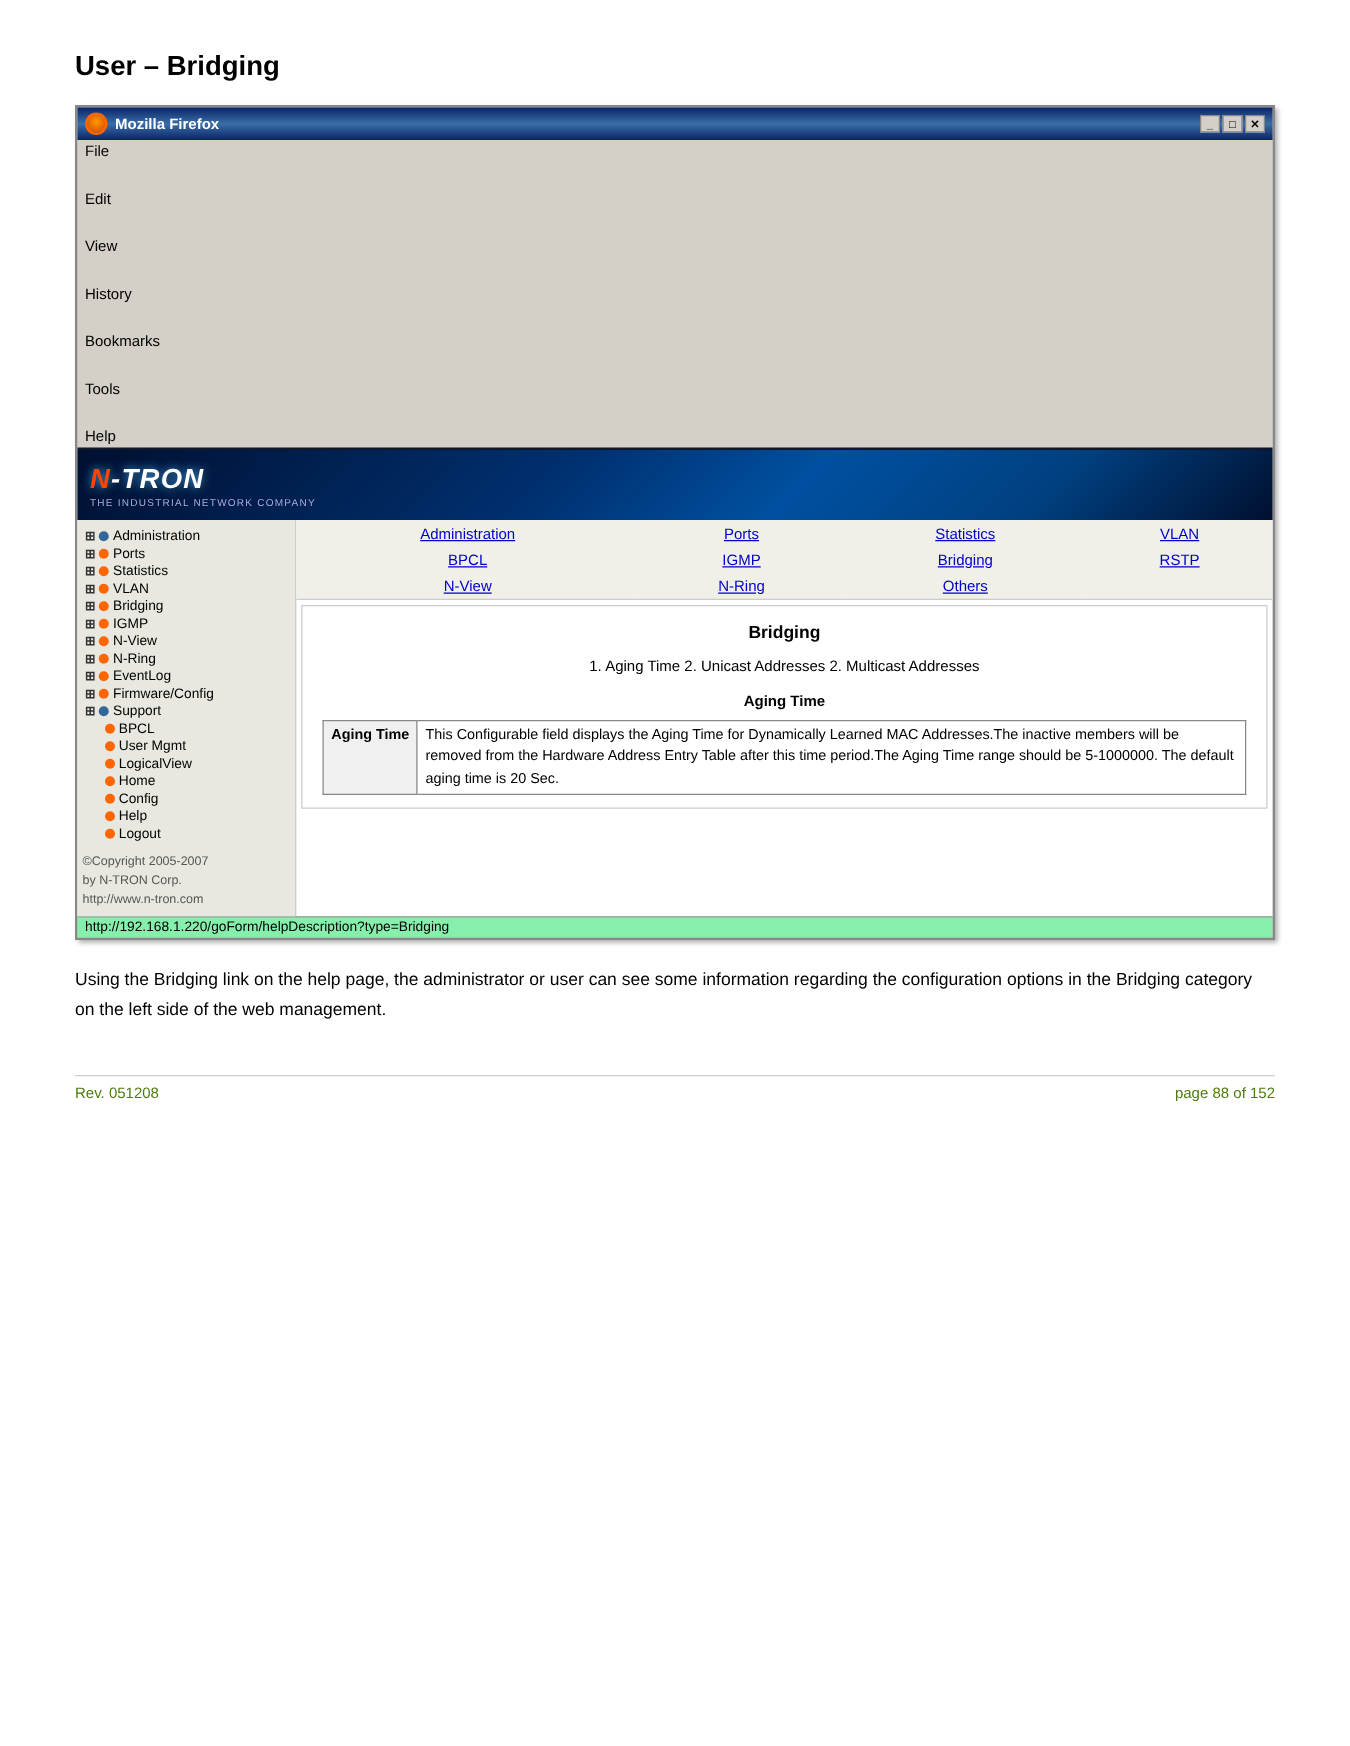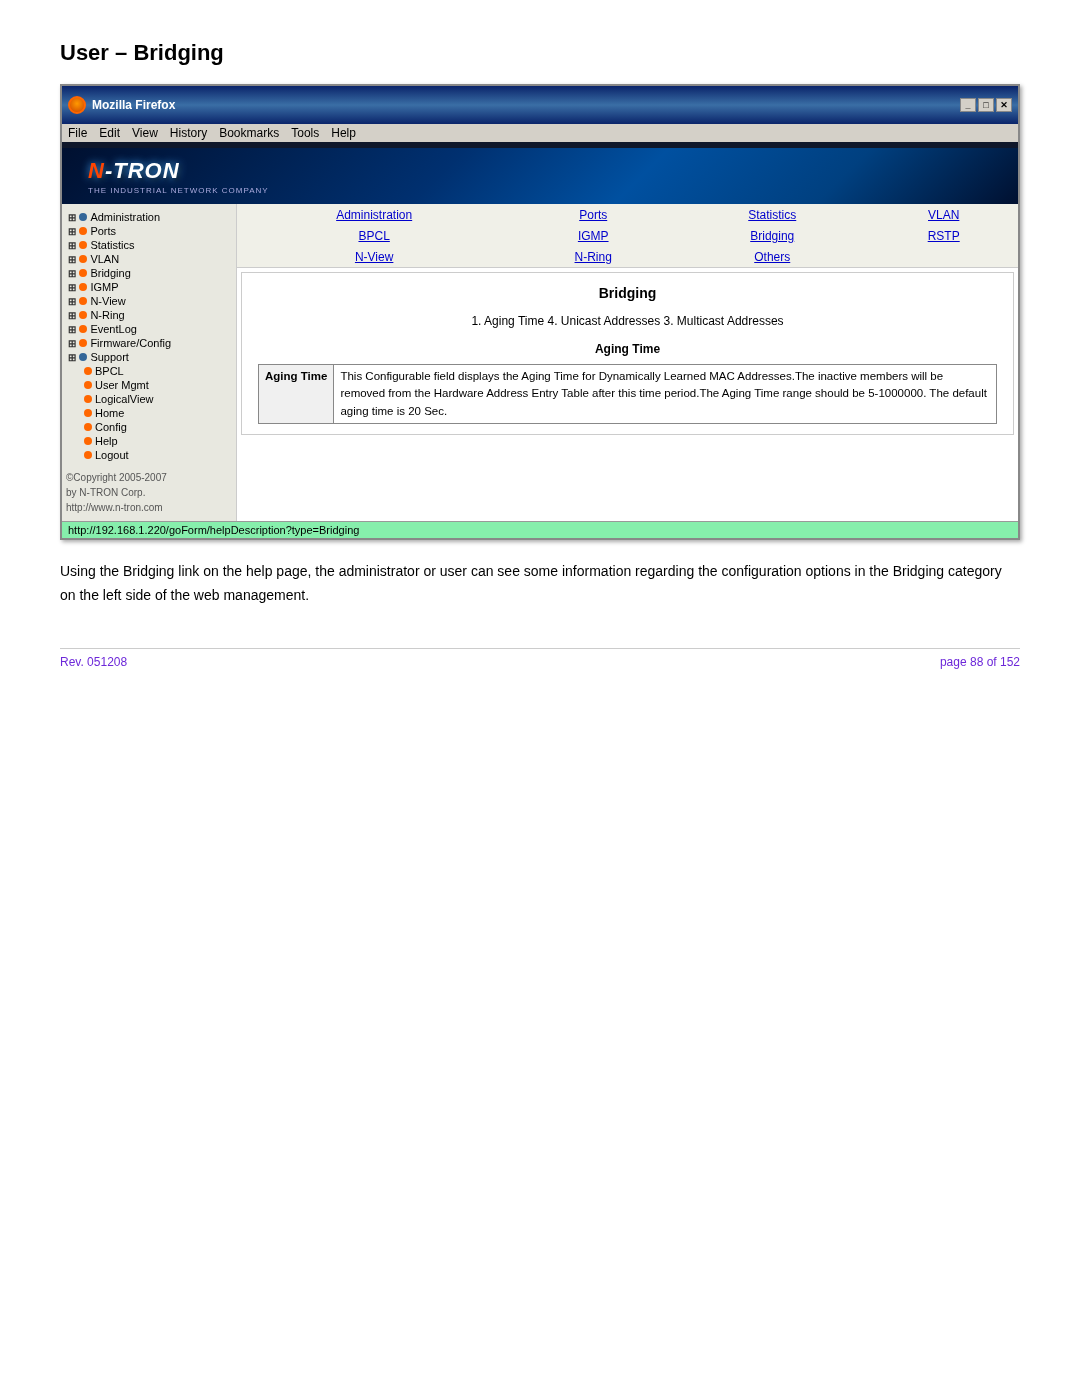--- a/index.html
+++ b/index.html
@@ -28,21 +28,21 @@
       box-shadow: 2px 2px 4px #aaa;
     }
 
     
     .browser-titlebar {
       background: linear-gradient(to bottom, #0a246a 0%, #3a6ea5 50%, #0a246a 100%);
       display: flex;
       align-items: center;
       justify-content: space-between;
       padding: 3px 6px;
-      height: 38px;
+      height: 26px;
     }
     .browser-titlebar-left {
       display: flex;
       align-items: center;
       gap: 6px;
       color: white;
       font-size: 12px;
       font-weight: bold;
     }
     .firefox-icon {
@@ -70,34 +70,35 @@
       color: #000;
       font-weight: bold;
     }
 
     
     .browser-menubar {
       background: #d4d0c8;
       padding: 2px 6px;
       font-size: 12px;
       display: flex;
-      gap: 12px;
-      border-bottom: 6px solid #0f172a;
+      gap: 24px;
+      border-bottom: 2px solid #0f172a;
+      flex-direction: column;
     }
     .browser-menubar span {
       cursor: pointer;
     }
 
     
     .browser-banner {
       background: linear-gradient(135deg, #001030 0%, #003070 40%, #0050a0 60%, #004080 80%, #001030 100%);
       height: 56px;
       display: flex;
       align-items: center;
-      padding: 0 26px;
+      padding: 0 10px;
       position: relative;
       overflow: hidden;
     }
     .ntron-logo {
       color: white;
       font-size: 22px;
       font-weight: 900;
       font-style: italic;
       letter-spacing: 1px;
       text-shadow: 0 0 8px #4af, 2px 2px 4px #000;
@@ -245,21 +246,21 @@
       color: #000;
       width: 960px;
     }
 
     
     .page-footer {
       margin-top: 40px;
       display: flex;
       justify-content: space-between;
       font-size: 12px;
-      color: #6d28d9;
+      color: #4d7c0f;
       width: 960px;
       border-top: 1px solid #ccc;
       padding-top: 6px;
     }
   </style>
 </head>
 <body>
 
 <h1 class="page-title">User – Bridging</h1>
 
@@ -410,21 +411,21 @@
           <td><span class="nav-link">N-View</span></td>
           <td><span class="nav-link">N-Ring</span></td>
           <td><span class="nav-link">Others</span></td>
           <td></td>
         </tr>
       </tbody>
         </table>
 
       <div class="help-area">
         <div class="help-title">Bridging</div>
-        <div class="help-intro">1. Aging Time   4. Unicast Addresses  3. Multicast Addresses</div>
+        <div class="help-intro">1. Aging Time   2. Unicast Addresses  2. Multicast Addresses</div>
 
         <div class="help-subtitle">Aging Time</div>
 
         <table class="aging-table">
           <tbody>
               <tr>
             <td class="label-cell">Aging Time</td>
             <td>This Configurable field displays the Aging Time for Dynamically Learned MAC Addresses.The inactive members will be removed from the Hardware Address Entry Table after this time period.The Aging Time range should be 5-1000000. The default aging time is 20 Sec.</td>
           </tr>
         </tbody>

